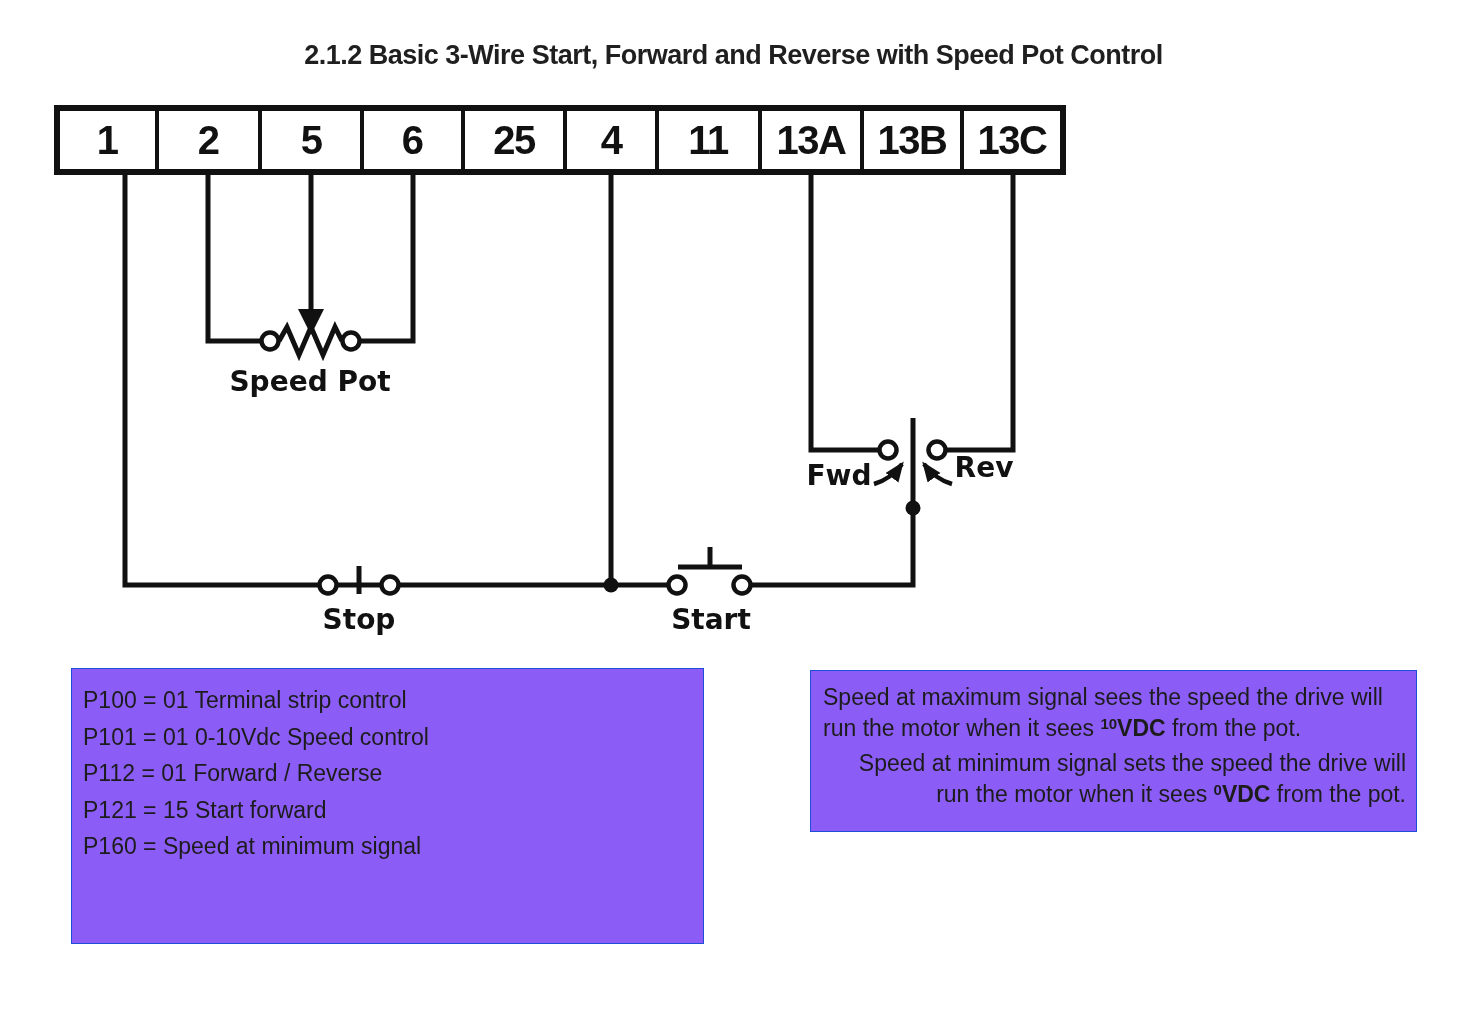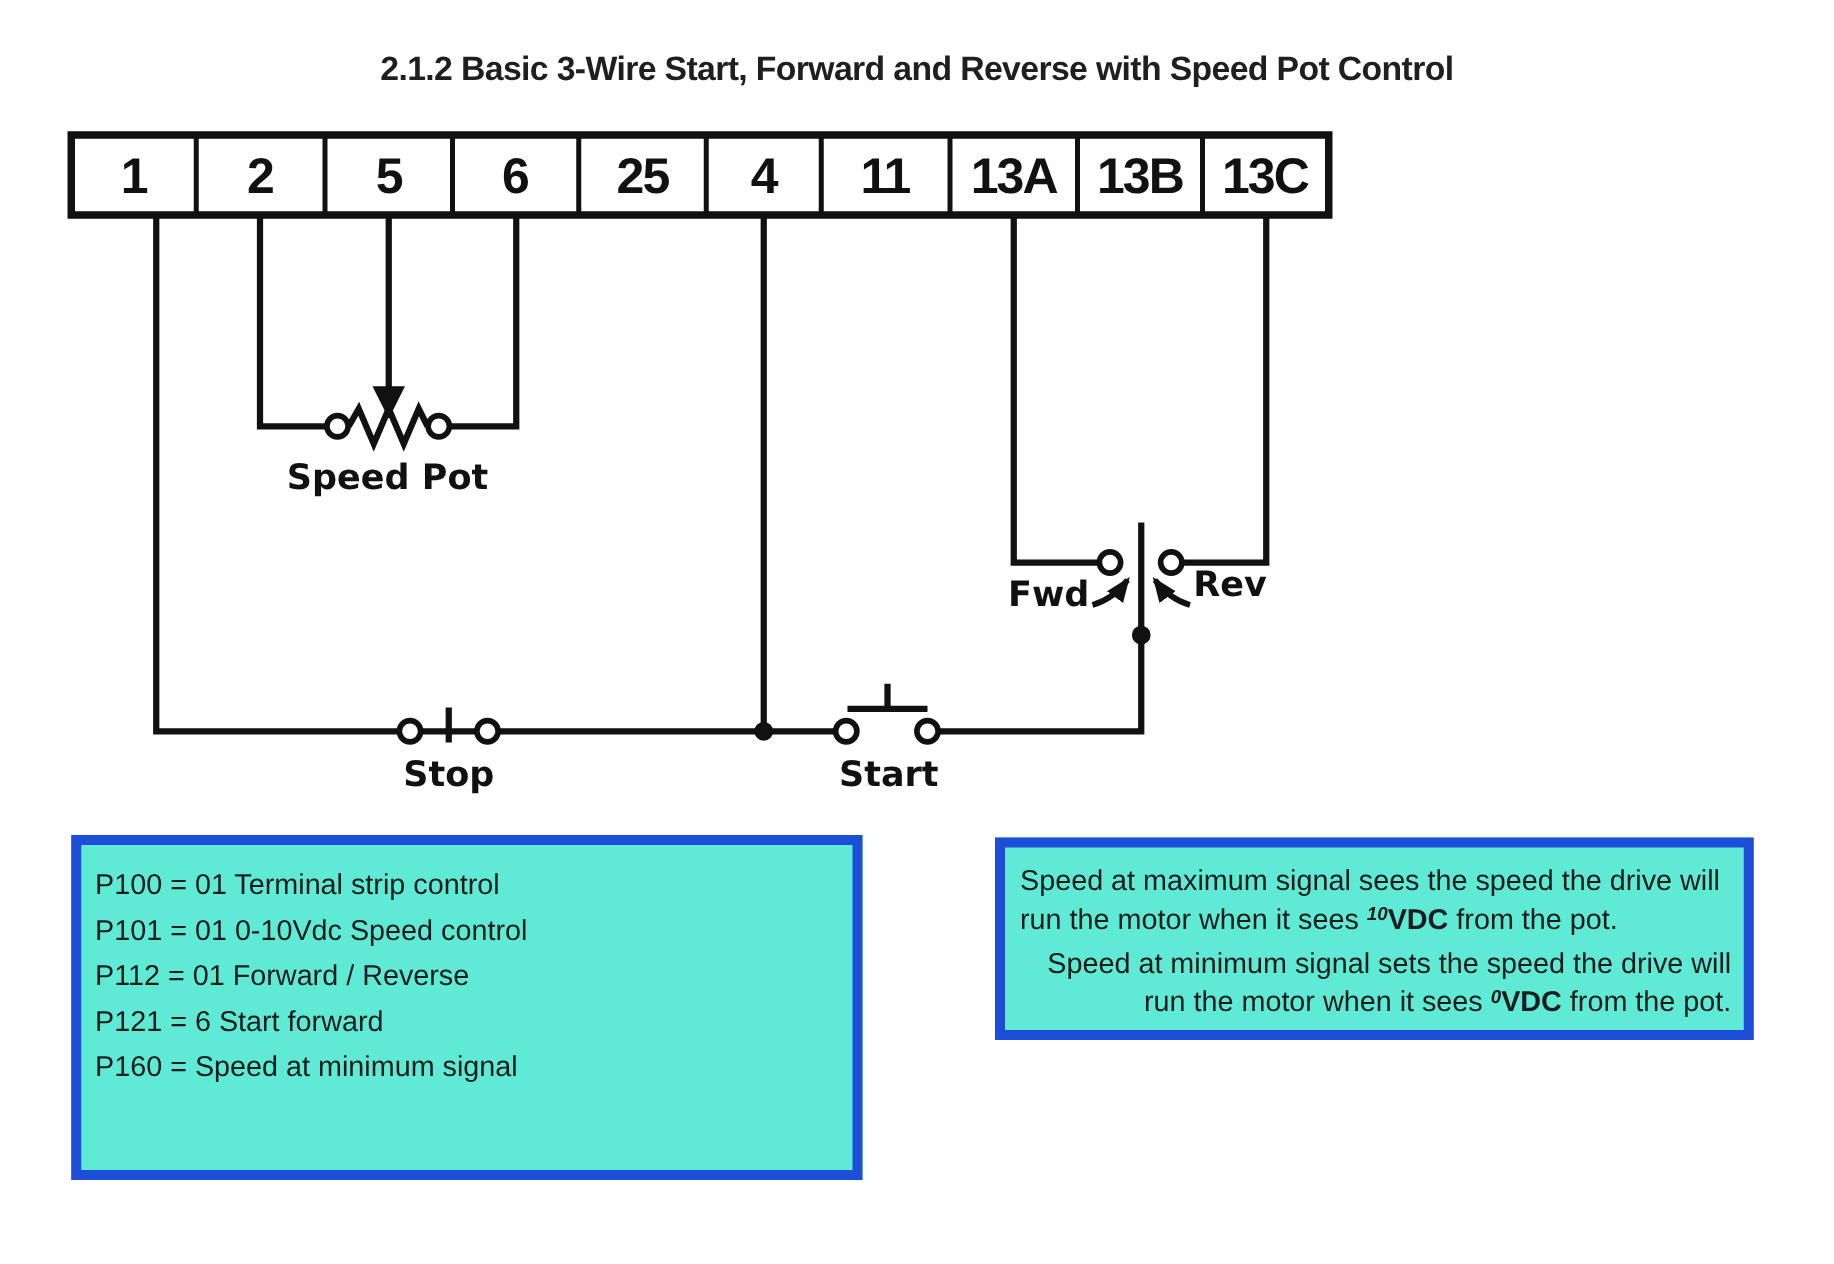--- a/index.html
+++ b/index.html
@@ -9,27 +9,27 @@
         font-size:27px;font-weight:bold;letter-spacing:-0.5px;color:#1f1f1f;white-space:nowrap;}
   svg{position:absolute;top:0;left:0;}
   .w{stroke:#111;stroke-width:5;fill:none;}
   .thin{stroke:#111;stroke-width:4.5;fill:none;}
   .term-circle{fill:#fff;stroke:#111;stroke-width:4.5;}
   .dot{fill:#111;stroke:none;}
   .tnum{font-family:"Liberation Sans",sans-serif;font-weight:bold;font-size:40px;
         letter-spacing:-1.5px;fill:#111;text-anchor:middle;}
   .dlabel{font-family:"DejaVu Sans","Liberation Sans",sans-serif;font-weight:600;
         font-size:28px;fill:#111;text-anchor:middle;}
-  .infobox{position:absolute;border:8px solid #1d4ed8;background:#5eead4;box-sizing:border-box;}
+  .infobox{position:absolute;border:1px solid #1d4ed8;background:#8b5cf6;box-sizing:border-box;margin-left:14px;}
   #parameters-box{left:57px;top:668px;width:633px;height:276px;padding:13px 8px 0 11px;}
   #parameters-box .pline{font-size:23px;line-height:36.5px;white-space:nowrap;color:#1c1c1c;}
   #notes-box{left:796px;top:670px;width:607px;height:162px;padding:11px 10px 0 12px;}
   #notes-box p{margin:0;font-size:23px;line-height:30.5px;color:#1c1c1c;}
   #notes-box p + p{margin-top:5px;text-align:right;}
-  #notes-box sup{font-weight:bold;font-size:15px;line-height:0;vertical-align:7px;font-style:italic;}
+  #notes-box sup{font-weight:bold;font-size:15px;line-height:0;vertical-align:7px;}
   #notes-box b{font-weight:bold;}
 </style>
 </head>
 <body>
 
 <div id="page">
 
   <div id="page-title">2.1.2 Basic 3-Wire Start, Forward and Reverse with Speed Pot Control</div>
 
   <svg width="1467" height="1011" viewBox="0 0 1467 1011">
@@ -109,21 +109,21 @@
       <text class="tnum" x="811" y="154">13A</text>
       <text class="tnum" x="912" y="154">13B</text>
       <text class="tnum" x="1012" y="154">13C</text>
     </g>
   </svg>
 
   <div id="parameters-box" class="infobox">
     <div class="pline">P100 = 01 Terminal strip control</div>
     <div class="pline">P101 = 01 0-10Vdc Speed control</div>
     <div class="pline">P112 = 01 Forward / Reverse</div>
-    <div class="pline">P121 = 6 Start forward</div>
+    <div class="pline">P121 = 15 Start forward</div>
     <div class="pline">P160 = Speed at minimum signal</div>
   </div>
 
   <div id="notes-box" class="infobox">
     <p><span>Speed at maximum signal sees the speed the drive will run the motor when it sees </span><sup>10</sup><b>VDC</b><span> from the pot.</span></p>
     <p><span>Speed at minimum signal sets the speed the drive will run the motor when it sees </span><sup>0</sup><b>VDC</b><span> from the pot.</span></p>
   </div>
 
 </div>
 

